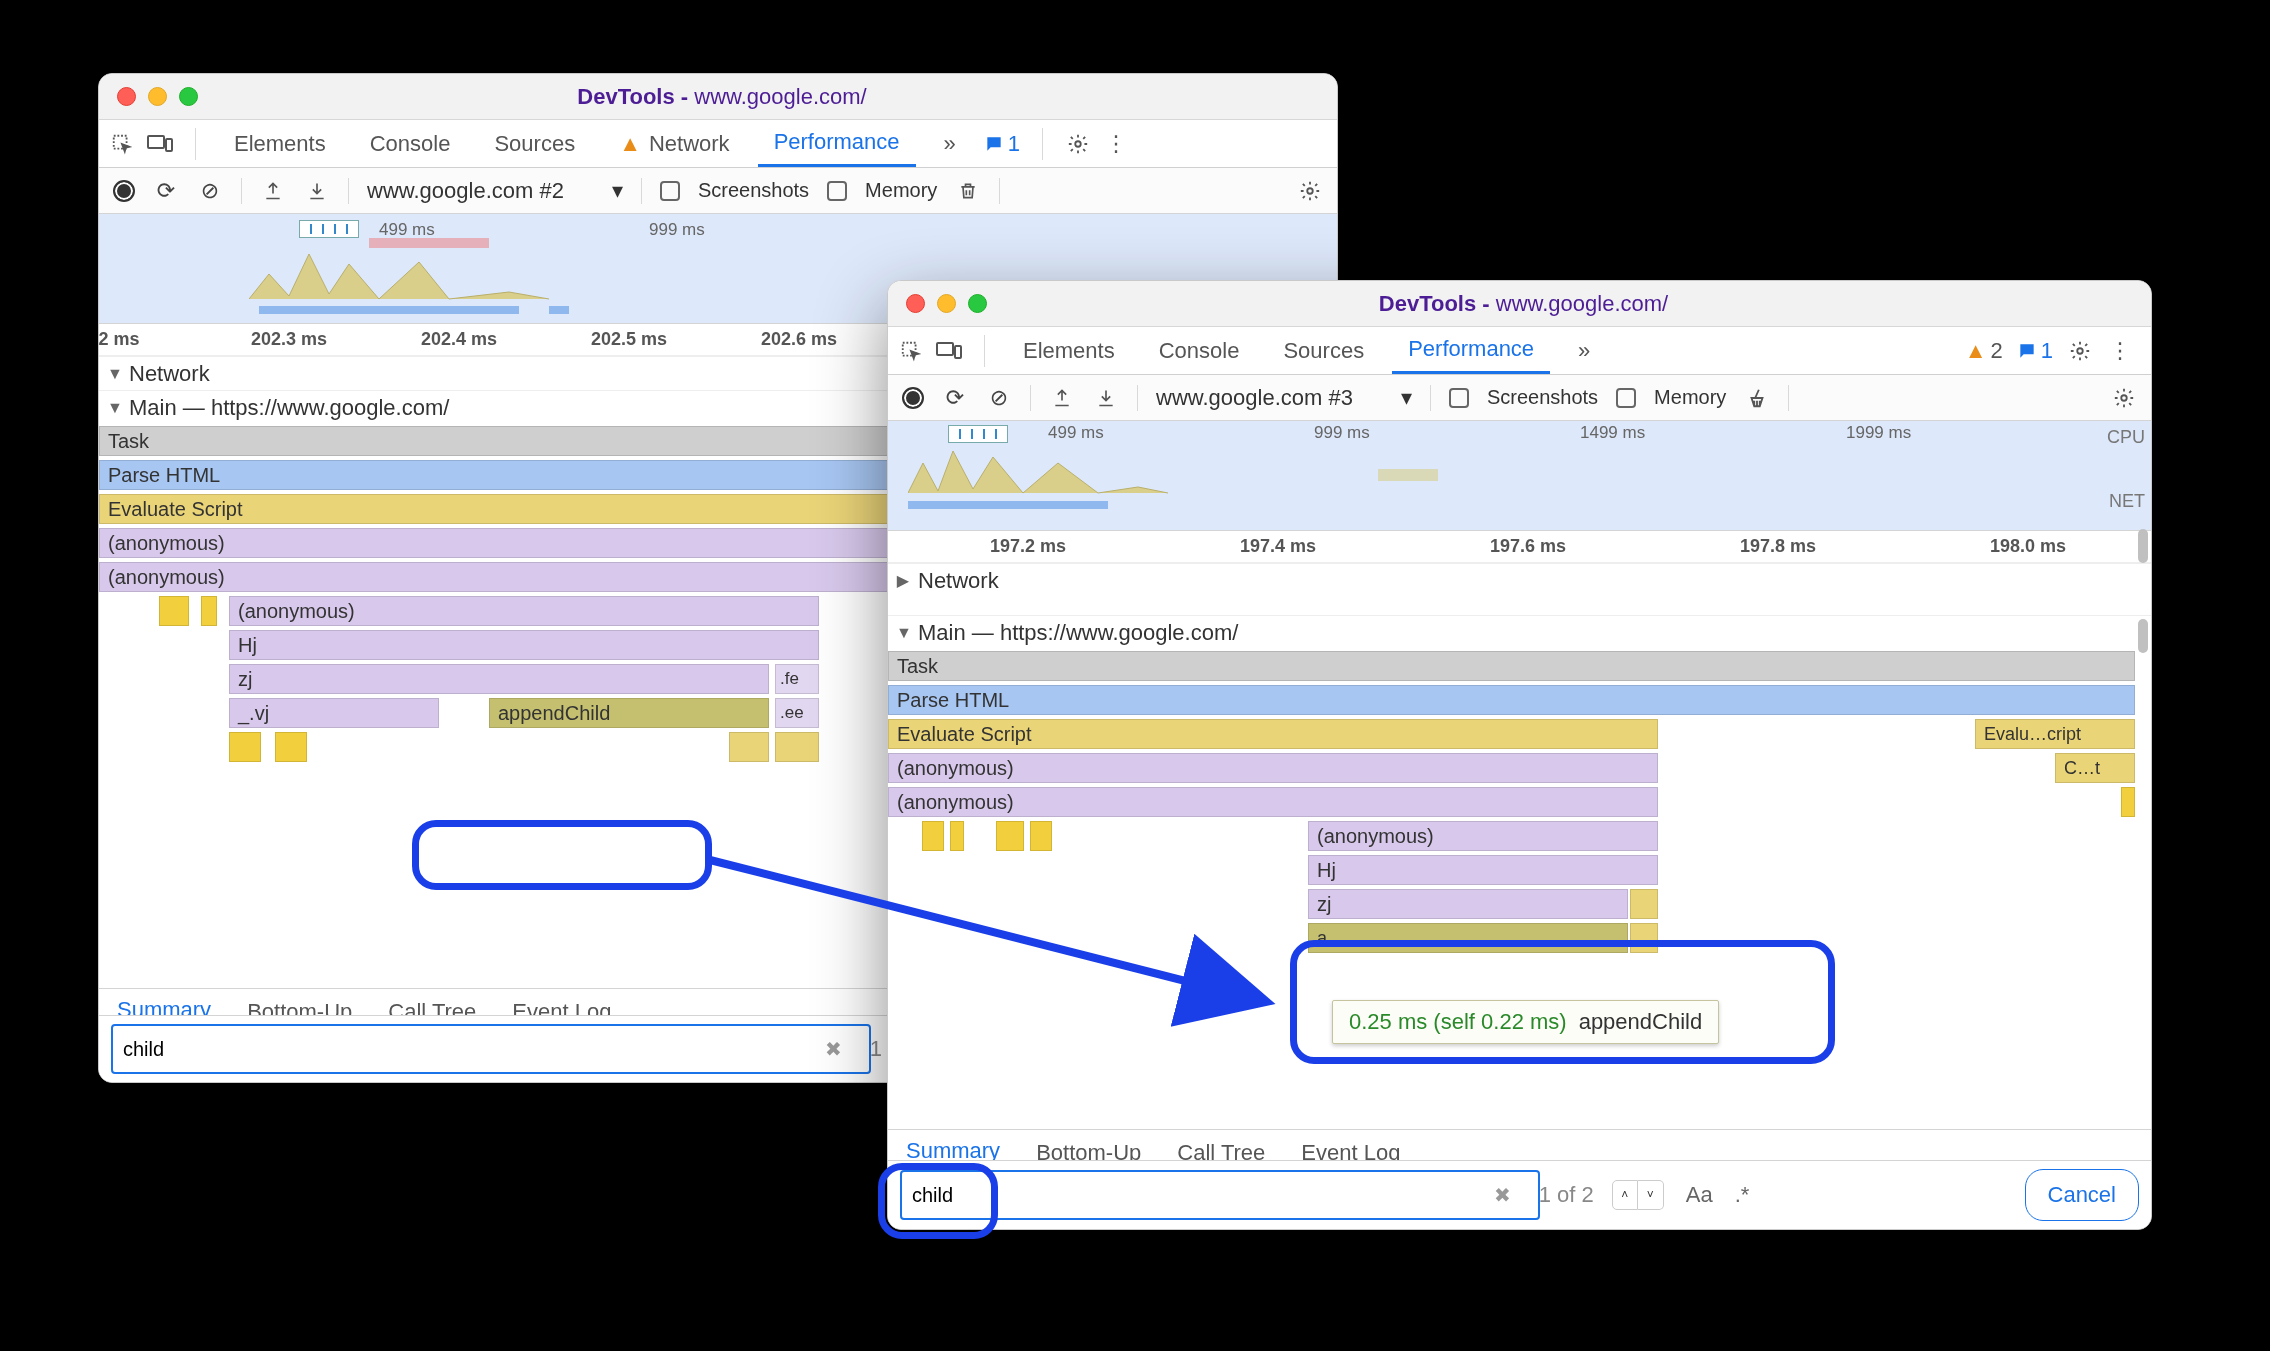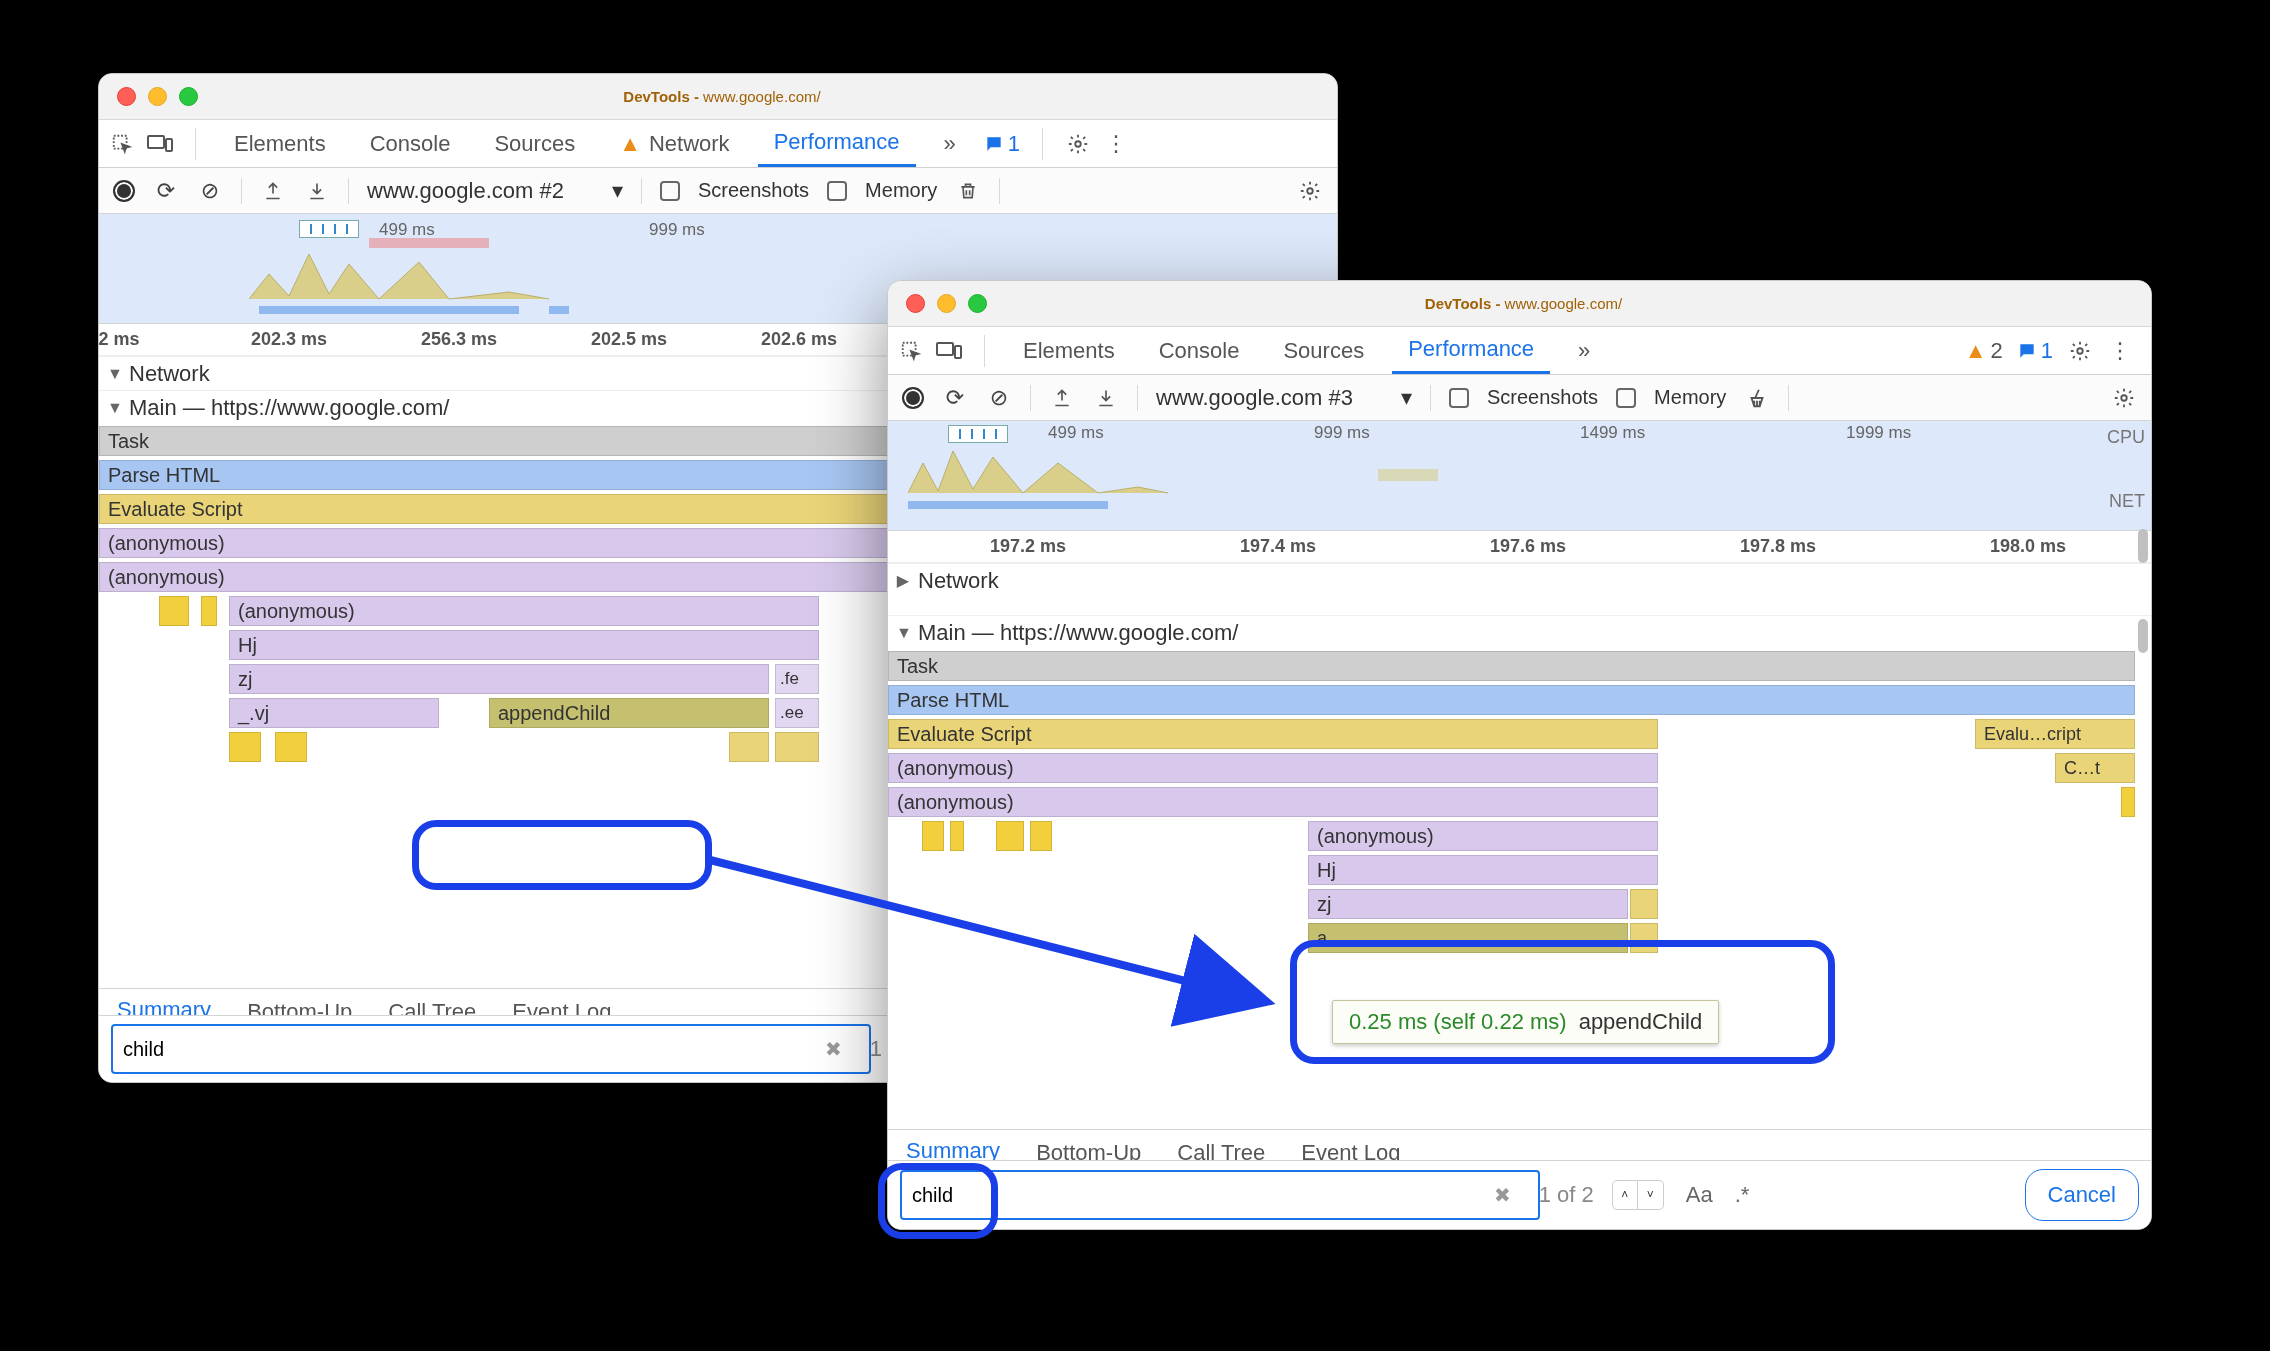--- a/index.html
+++ b/index.html
@@ -13,21 +13,21 @@
   }
   .win1 { left:98px; top:73px; width:1240px; height:1010px; z-index:1; }
   .win2 { left:887px; top:280px; width:1265px; height:950px; z-index:2; }
 
   .titlebar { height:46px; background:#f2f2f2; border-bottom:1px solid #d7d7d7; display:flex; align-items:center; position:relative; }
   .traffic { display:flex; gap:12px; padding-left:18px; }
   .tl { width:19px; height:19px; border-radius:50%; }
   .tl.red{background:#ff5f57;border:1px solid #e33e32;}
   .tl.yel{background:#ffbd2e;border:1px solid #e0a723;}
   .tl.grn{background:#28c940;border:1px solid #1dae28;}
-  .title { position:absolute; left:8px; right:0; text-align:center; font-weight:700; font-size:15px; color:#a16207; pointer-events:none;}
+  .title { position:absolute; left:8px; right:0; text-align:center; font-weight:700; font-size:22px; color:#4c1d95; pointer-events:none;}
   .title span{font-weight:400;}
 
   .tabs { height:48px; background:#fff; border-bottom:1px solid #d0d0d0; display:flex; align-items:center; gap:12px; padding:0 8px 0 10px; }
   .tabs .sep { width:1px; height:32px; background:#d9d9d9; margin:0 10px; }
   .tab { padding:0 16px; height:100%; display:flex; align-items:center; color:#555; cursor:pointer; gap:8px; white-space:nowrap;}
   .tab.active { color:#1a73e8; border-bottom:3px solid #1a73e8; font-weight:400; }
   .ico { width:26px; height:26px; display:inline-flex; align-items:center; justify-content:center; color:#555;}
   .warn-tri { color:#e98c18; }
   .pill { display:inline-flex; align-items:center; gap:4px; color:#1a73e8; }
   .right-icons { display:flex; align-items:center; gap:14px; margin-left:auto; padding-right:10px;}
@@ -210,21 +210,21 @@
         <div style="position:absolute;left:120px;top:18px;width:120px;height:10px;background:#e77;opacity:.5"></div>
         <div style="position:absolute;left:10px;top:86px;width:260px;height:8px;background:#8fb8ee"></div>
         <div style="position:absolute;left:300px;top:86px;width:20px;height:8px;background:#8fb8ee"></div>
       </div>
       <span style="position:absolute;left:550px;top:6px;font-size:17px;color:#666">999 ms</span>
     </div>
 
     <div class="axis" style="position:relative;height:32px;">
       <span style="left:20px">2 ms</span>
       <span style="left:190px">202.3 ms</span>
-      <span style="left:360px">256.3 ms</span>
+      <span style="left:360px">202.4 ms</span>
       <span style="left:530px">202.5 ms</span>
       <span style="left:700px">202.6 ms</span>
     </div>
 
     <div class="tree-section" style="position:relative;">
       <div class="hdr">
           <span class="tri-toggle">▼</span>
           <span>Network</span>
         </div>
       <div class="hdr">

